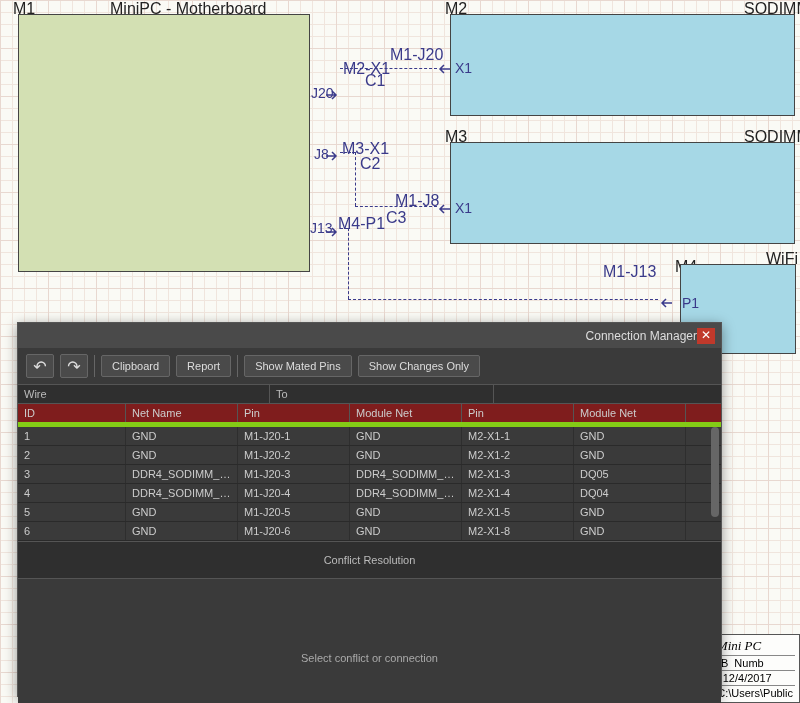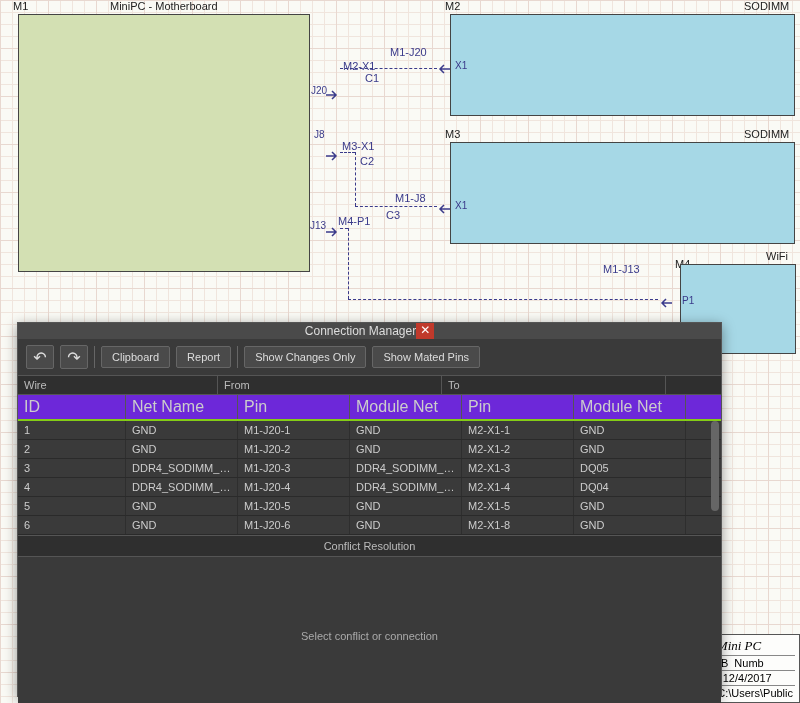--- a/index.html
+++ b/index.html
@@ -7,70 +7,70 @@
 .grid{position:absolute;inset:0;background-image:
   linear-gradient(#e8d8d0 1px,transparent 1px),
   linear-gradient(90deg,#e8d8d0 1px,transparent 1px),
   linear-gradient(#f0e5dd 1px,transparent 1px),
   linear-gradient(90deg,#f0e5dd 1px,transparent 1px);
   background-size:48px 48px,48px 48px,12px 12px,12px 12px}
 .diagram{position:absolute;inset:0}
 .block{position:absolute;border:1px solid #444}
 .block.green{background:#d3e0b3}
 .block.blue{background:#a6d8e6}
-.lbl{position:absolute;font-size:11px;color:#3a3a8a}
+.lbl{position:absolute;font-size:16px;color:#3a3a8a}
 .lbl.bk{color:#222}
-.pin{position:absolute;font-size:10px;color:#3a3a8a}
+.pin{position:absolute;font-size:14px;color:#3a3a8a}
 .arrow{position:absolute;width:14px;height:10px;color:#3a3a8a}
 .arrow svg{width:14px;height:10px}
 .wire{position:absolute;border:1px dashed #3a3a8a;border-width:0}
 
 
 .titleblk{position:absolute;right:0;bottom:0;font-size:11px;background:#fdfdfb;border:1px solid #555;padding:2px 4px}
 .titleblk .row{border-top:1px solid #888;padding:1px 2px}
 .titleblk .row:first-child{border-top:none}
 .titleblk i{font-family:"Times New Roman",serif;font-size:13px}
 
 
 .win{position:absolute;left:17px;top:322px;width:705px;height:375px;background:#3a3a3a;border:1px solid #555;box-shadow:0 3px 12px rgba(0,0,0,.4)}
-.titlebar{height:16px;background:#4a4a4a;color:#ddd;font-size:12px;display:flex;align-items:center;padding:0 6px;justify-content:center}
+.titlebar{height:25px;background:#4a4a4a;color:#ddd;font-size:12px;display:flex;align-items:center;padding:0 6px;justify-content:flex-end}
 .closebtn{width:18px;height:16px;background:#c0392b;color:#fff;text-align:center;line-height:14px;font-size:12px;cursor:pointer}
 .toolbar{height:36px;display:flex;align-items:center;gap:6px;padding:0 8px;background:#3a3a3a}
 .btn{background:#4a4a4a;color:#ddd;border:1px solid #666;font-size:11px;padding:4px 10px;cursor:pointer;border-radius:2px}
 .ibtn{background:#4a4a4a;color:#ddd;border:1px solid #666;width:28px;height:24px;display:flex;align-items:center;justify-content:center;cursor:pointer;border-radius:2px}
 .sep{width:1px;height:22px;background:#666}
 
 .headgrp{display:flex;background:#2f2f2f;color:#bbb;font-size:11px;border-top:1px solid #555}
 .hg{padding:3px 6px;border-right:1px solid #555}
-.tblhead{display:flex;background:#6d28d9;color:#ccc;font-size:16px;border-top:1px solid #555;border-bottom:2px solid #84cc16}
+.tblhead{display:flex;background:#7f1d1d;color:#ccc;font-size:11px;border-top:1px solid #555;border-bottom:5px solid #84cc16}
 .th{padding:3px 6px;border-right:1px solid #555}
 .grouprow{background:#2d2d2d;color:#ccc;font-size:11px;padding:3px 8px;border-bottom:1px solid #444}
 .tbody{background:#3a3a3a}
 .tr{display:flex;color:#ccc;font-size:11px;border-bottom:1px solid #2a2a2a}
 .td{padding:3px 6px;border-right:1px solid #2e2e2e;white-space:nowrap;overflow:hidden;text-overflow:ellipsis}
 .scrollbar{position:absolute;right:2px;top:0;width:8px;height:90px;background:#666;border-radius:4px}
 
-.conflicthead{background:#2f2f2f;color:#bbb;text-align:center;font-size:11px;padding:4px;border-top:1px solid #555;border-bottom:1px solid #555}
+.conflicthead{background:#2f2f2f;color:#bbb;text-align:center;font-size:11px;padding:12px;border-top:1px solid #555;border-bottom:1px solid #555}
 .conflictbody{height:158px;display:flex;align-items:center;justify-content:center;color:#aaa;font-size:11px;background:#3a3a3a}
 
 
 .c-id{width:108px}.c-nn{width:112px}.c-pin{width:112px}.c-mn{width:112px}.c-pin2{width:112px}.c-mn2{width:112px}
 </style>
 </head>
 <body>
 
 <div class="grid"></div>
 
 <div class="diagram">
 
   <div class="lbl bk" style="left:13px;top:0">M1</div>
   <div class="lbl bk" style="left:110px;top:0">MiniPC - Motherboard</div>
   <div class="block green" style="left:18px;top:14px;width:292px;height:258px"></div>
   <div class="pin" style="left:311px;top:85px">J20</div>
-  <div class="pin" style="left:314px;top:129px">J8</div>
+  <div class="pin" style="left:314px;top:146px">J8</div>
   <div class="pin" style="left:310px;top:220px">J13</div>
 
   <div class="lbl bk" style="left:445px;top:0">M2</div>
   <div class="lbl bk" style="left:744px;top:0">SODIMM</div>
   <div class="block blue" style="left:450px;top:14px;width:345px;height:102px"></div>
   <div class="pin" style="left:455px;top:60px">X1</div>
 
   <div class="lbl bk" style="left:445px;top:128px">M3</div>
   <div class="lbl bk" style="left:744px;top:128px">SODIMM</div>
   <div class="block blue" style="left:450px;top:142px;width:345px;height:102px"></div>
@@ -137,27 +137,26 @@
     <div class="ibtn">
         <span>↶</span>
       </div>
     <div class="ibtn">
         <span>↷</span>
       </div>
     <div class="sep"></div>
     <button class="btn">Clipboard</button>
     <button class="btn">Report</button>
     <div class="sep"></div>
+    <button class="btn">Show Mated Pins</button>
     <button class="btn">Show Changes Only</button>
-    <button class="btn">Show Mated Pins</button>
   </div>
 
   <div class="headgrp">
-    <div class="hg" style="width:200px">Wire</div>
-    <div class="hg" style="width:224px">From</div>
+    <div class="hg" style="width:252px">Wire</div>
     <div class="hg" style="width:224px">To</div>
   </div>
   <div class="tblhead">
     <div class="th c-id">ID</div>
     <div class="th c-nn">Net Name</div>
     <div class="th c-pin">Pin</div>
     <div class="th c-mn">Module Net</div>
     <div class="th c-pin2">Pin</div>
     <div class="th c-mn2">Module Net</div>
   </div>

